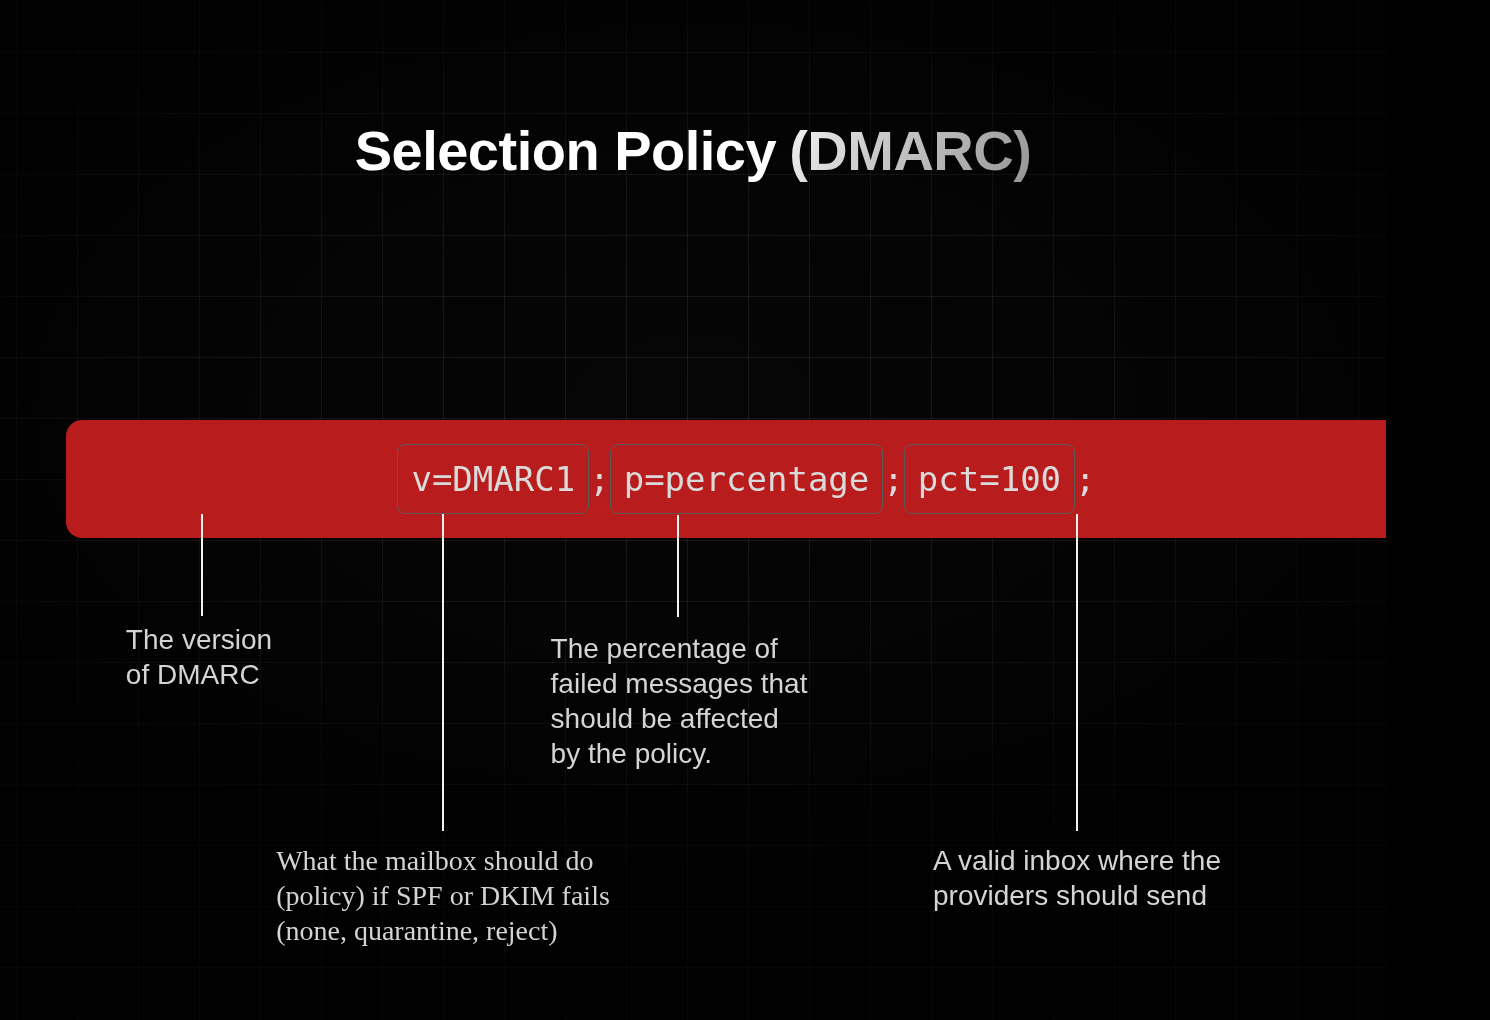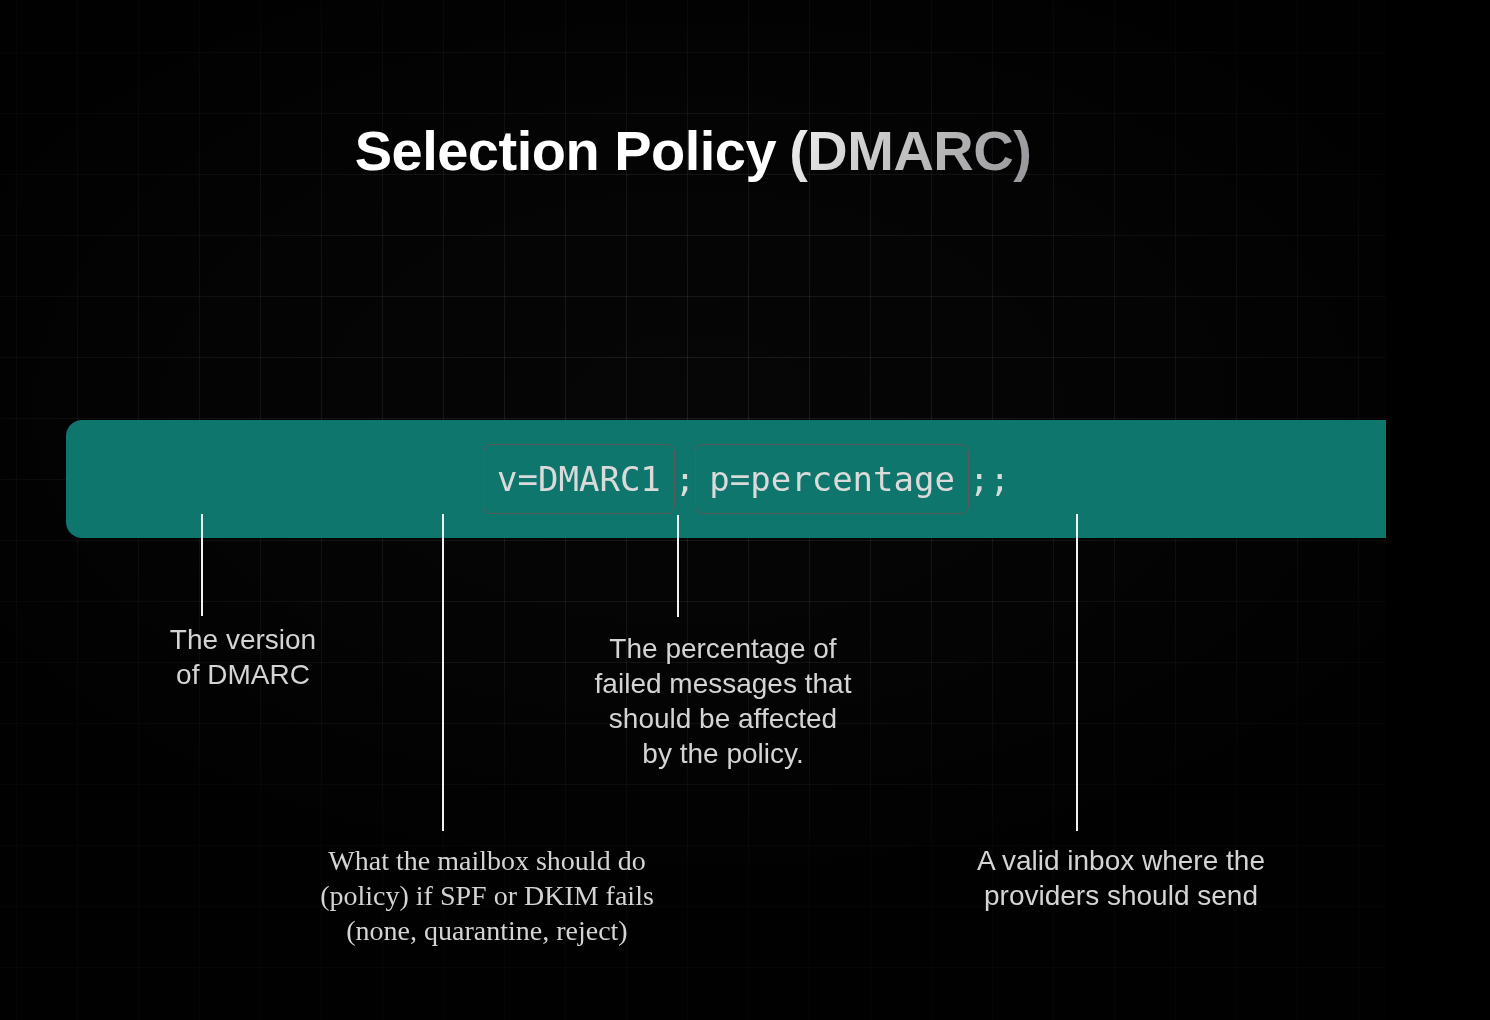--- a/index.html
+++ b/index.html
@@ -73,21 +73,21 @@
     }
   }
 
   
   .record-bar {
     position: absolute;
     left: 66px;
     top: 420px;
     width: 1361px;
     height: 118px;
-    background: #0f766e;
+    background: #b91c1c;
     border-radius: 16px;
     display: flex;
     align-items: center;
     justify-content: center;
     font-family: "DejaVu Sans Mono", monospace;
     font-size: 34px;
     color: #dadada;
     white-space: nowrap;
   }
   .segment-box {
@@ -111,26 +111,25 @@
   }
   .connector-version { left: 201px; top: 514px; height: 102px; }
   .connector-policy  { left: 442px; top: 514px; height: 317px; }
   .connector-pct     { left: 677px; top: 515px; height: 102px; }
   .connector-rua     { left: 1076px; top: 514px; height: 317px; }
 
   
   .annotation {
     position: absolute;
     transform: translateX(-50%);
-    text-align: center;
+    text-align: left;
     font-size: 28px;
     line-height: 35px;
     color: #d4d4d4;
     white-space: nowrap;
-    margin-left: 44px;
   }
   .annotation-version { left: 199px;  top: 622px; }
   .annotation-pct     { left: 679px;  top: 631px; }
   .annotation-policy  { left: 443px;  top: 843px; font-family: Liberation Serif, serif; }
   .annotation-rua     { left: 1077px; top: 843px; }
 </style>
 </head>
 <body>
 
 <div class="stage">
@@ -140,20 +139,21 @@
 
   <div class="content">
 
     <h1 class="title"><span>Selection Policy</span><span class="title-paren">(DMARC)</span></h1>
 
     <div class="record-bar">
       <span class="segment-box">v=DMARC1</span>
         <span class="segment-sep">;</span>
         <span class="segment-box">p=percentage</span>
         <span class="segment-sep">;</span>
+        <span class="segment-box">pct=100</span>
         <span class="segment-sep">;</span>
     </div>
 
     <div class="connector connector-version"></div>
     <div class="connector connector-policy"></div>
     <div class="connector connector-pct"></div>
     <div class="connector connector-rua"></div>
 
     <div class="annotation annotation-version">
       <div>The version</div>

